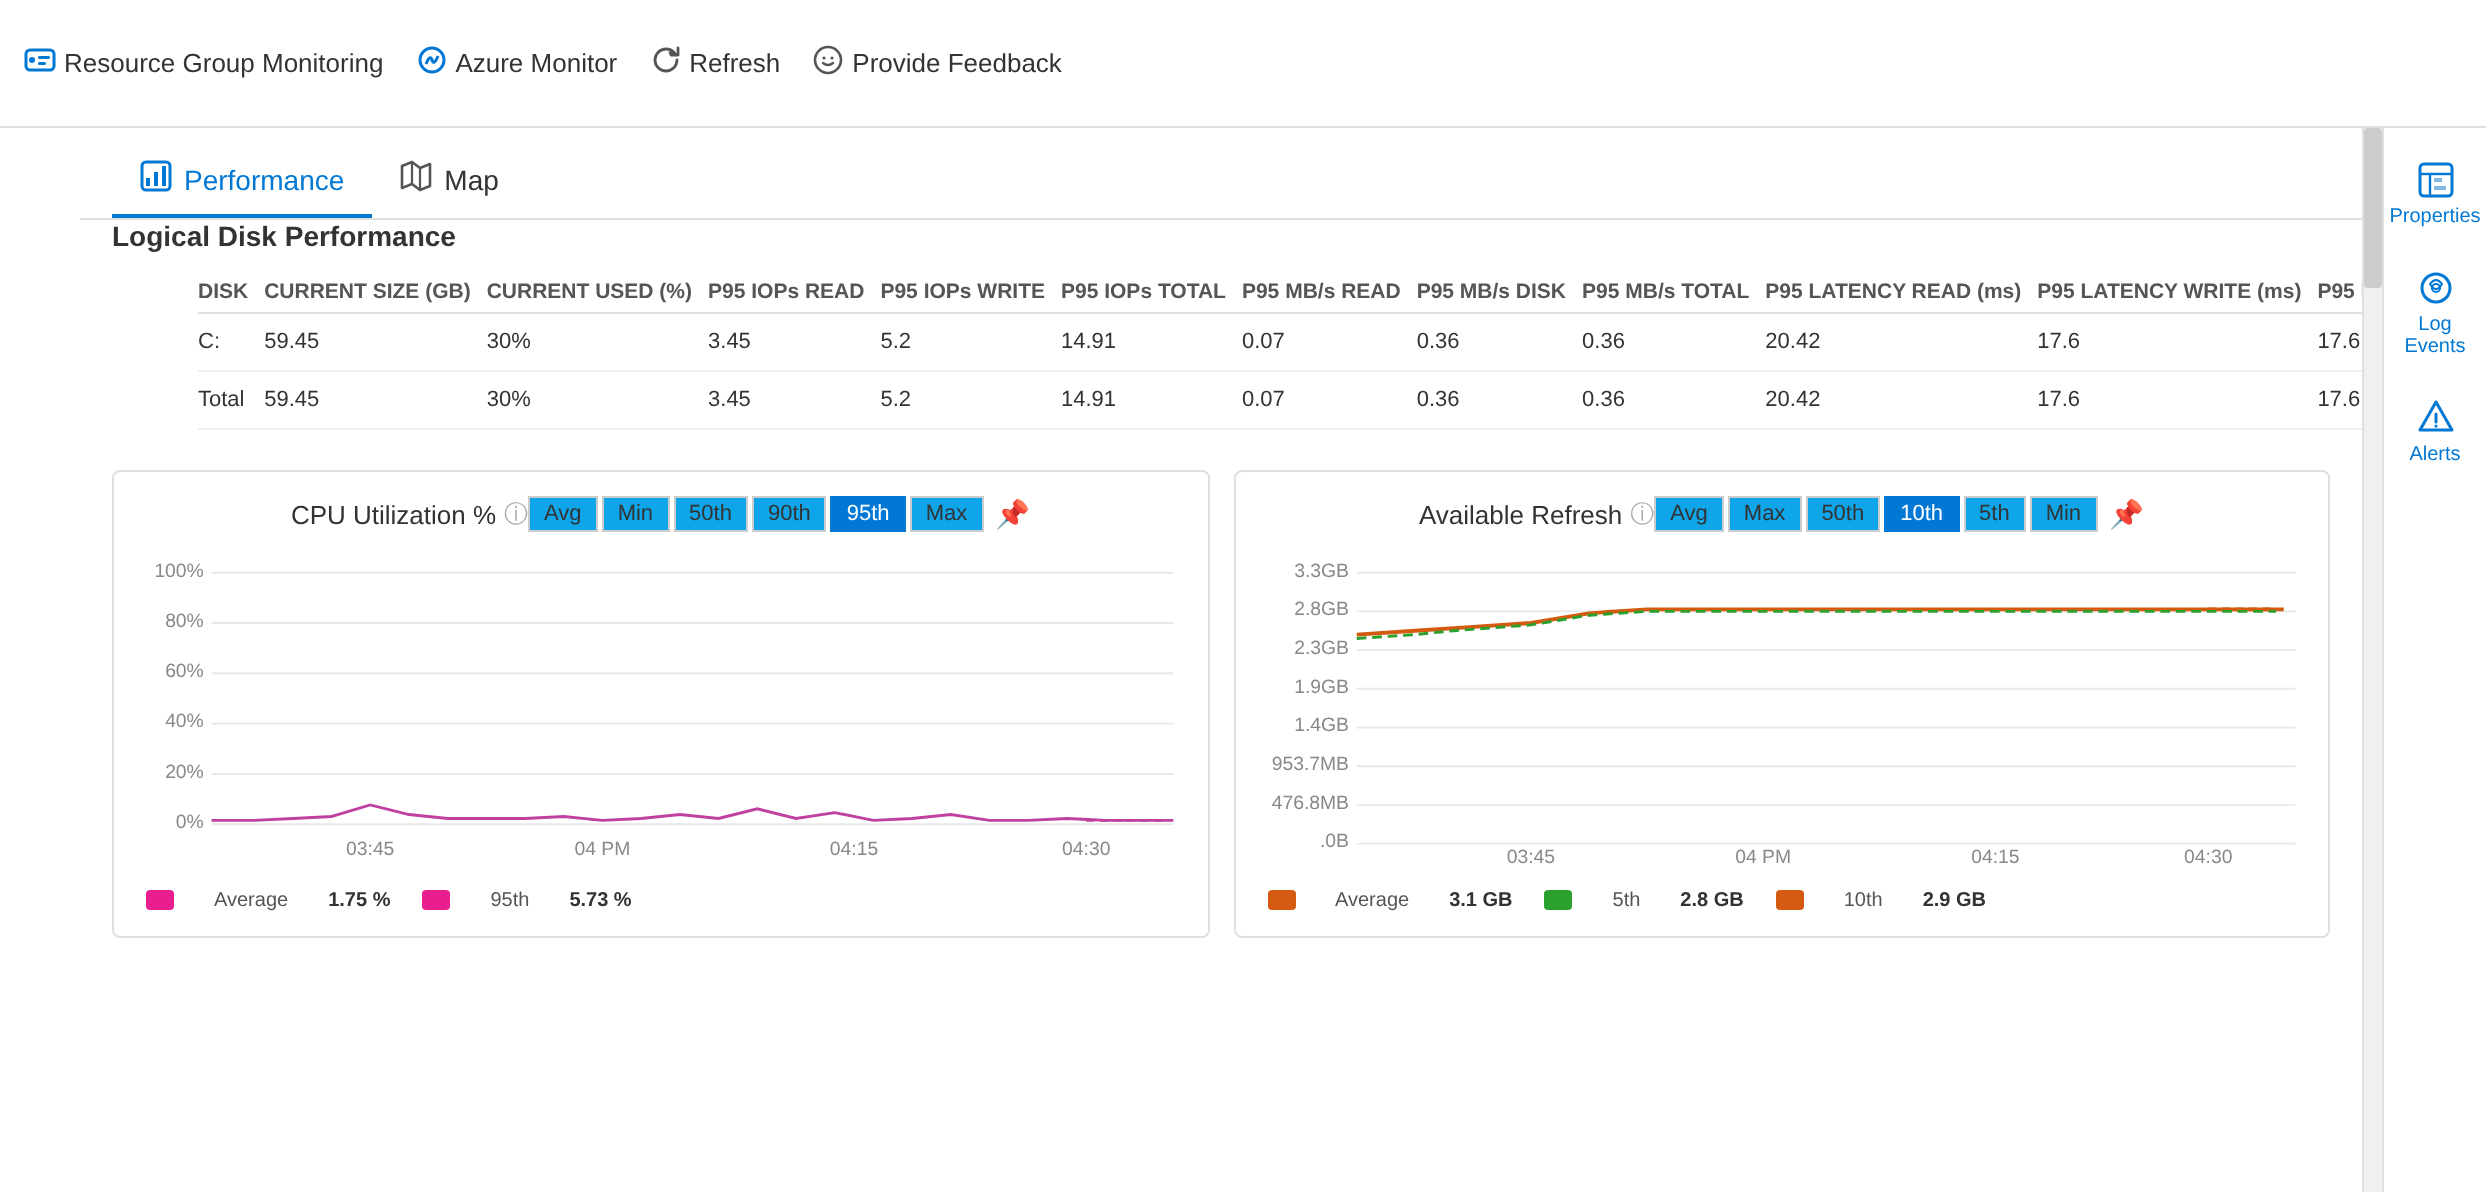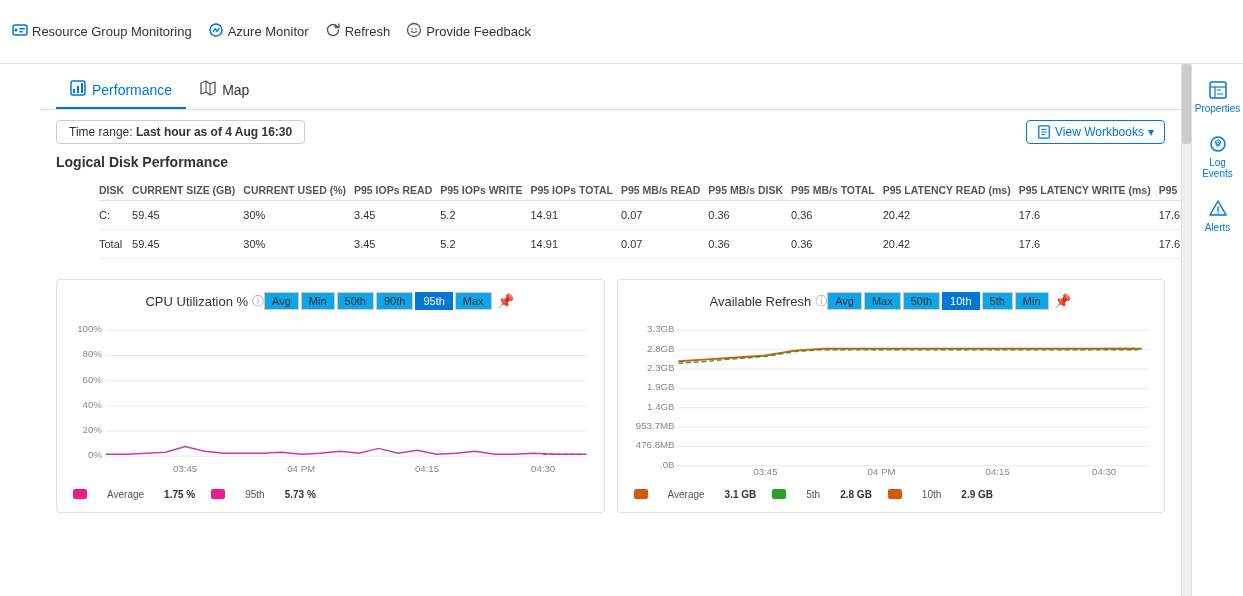--- a/index.html
+++ b/index.html
@@ -301,36 +301,20 @@
           <svg width="16" height="16" viewBox="0 0 16 16" fill="none">
               <polygon points="1,3 6,1 10,4 15,2 15,13 10,15 6,12 1,14" stroke="#555" stroke-width="1.3" fill="none" stroke-linejoin="round"></polygon>
               <line x1="6" y1="1" x2="6" y2="12" stroke="#555" stroke-width="1.1"></line>
               <line x1="10" y1="4" x2="10" y2="15" stroke="#555" stroke-width="1.1"></line>
             </svg>
         </span>
         <span>Map</span>
       </div>
     </div>
 
-    <div class="controls-row">
-      <button class="time-range-btn">
-        <span>Time range:</span>
-        <strong><span>Last hour as of 4 Aug 16:30</span></strong>
-      </button>
-      <button class="view-workbooks-btn">
-        <svg width="14" height="14" viewBox="0 0 16 16" fill="none">
-            <rect x="2" y="1" width="12" height="14" rx="1" stroke="#0078d4" stroke-width="1.5" fill="none"></rect>
-            <line x1="5" y1="5" x2="11" y2="5" stroke="#0078d4" stroke-width="1.2"></line>
-            <line x1="5" y1="8" x2="11" y2="8" stroke="#0078d4" stroke-width="1.2"></line>
-            <line x1="5" y1="11" x2="9" y2="11" stroke="#0078d4" stroke-width="1.2"></line>
-          </svg>
-        <span>View Workbooks</span>
-        <span>▾</span>
-      </button>
-    </div>
 
     <div class="disk-section">
       <h3>Logical Disk Performance</h3>
       <table class="disk-table">
         <thead>
           <tr>
             <th>DISK</th>
             <th>CURRENT SIZE (GB)</th>
             <th>CURRENT USED (%)</th>
             <th>P95 IOPs READ</th>

